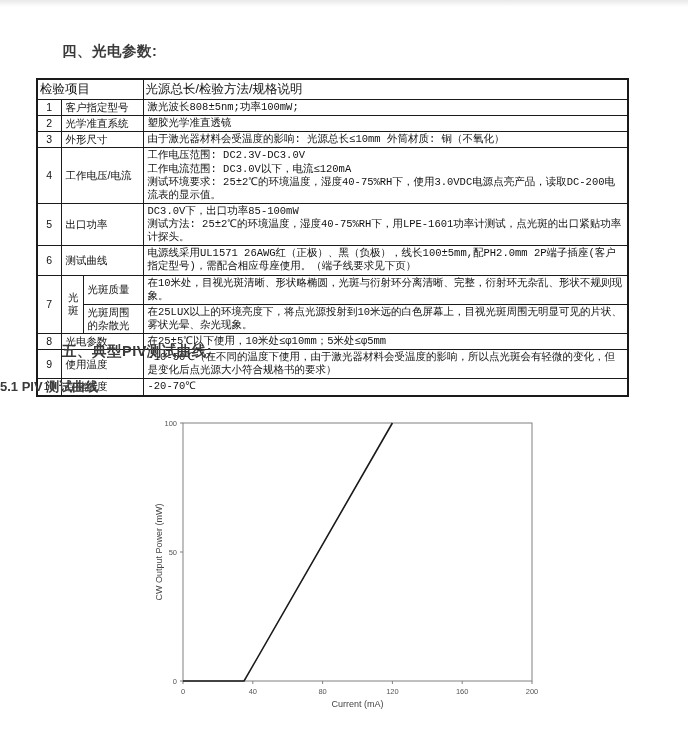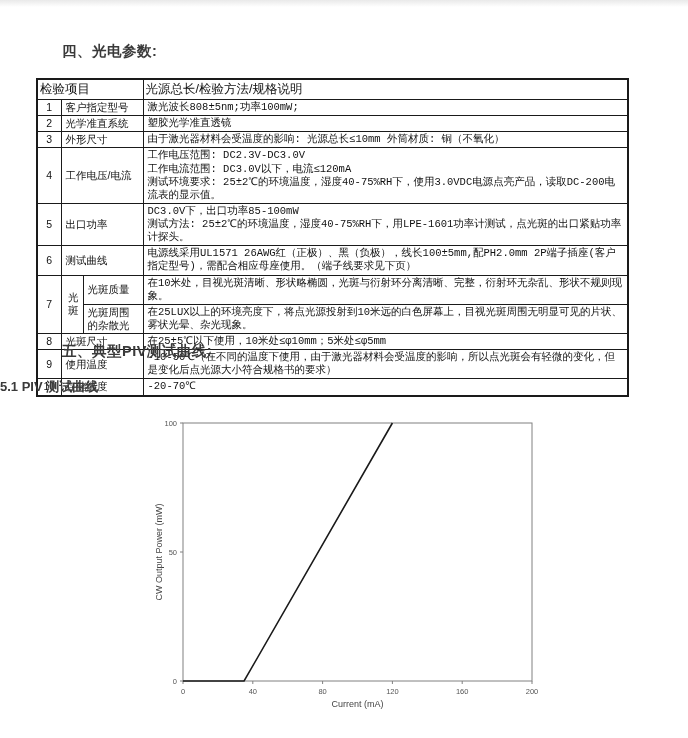--- a/index.html
+++ b/index.html
@@ -89,21 +89,21 @@
     <td class="c-spot" rowspan="2">光斑</td>
     <td class="c-sub">光斑质量</td>
     <td class="c-desc">在10米处，目视光斑清晰、形状略椭圆，光斑与衍射环分离清晰、完整，衍射环无杂乱、形状不规则现象。</td>
   </tr>
   <tr>
     <td class="c-sub">光斑周围的杂散光</td>
     <td class="c-desc">在25LUX以上的环境亮度下，将点光源投射到10米远的白色屏幕上，目视光斑周围无明显可见的片状、雾状光晕、杂光现象。</td>
   </tr>
   <tr>
     <td class="c-no">8</td>
-    <td class="c-item" colspan="2">光斑尺寸</td>
+    <td class="c-item" colspan="2">光电参数</td>
     <td class="c-desc">在25±5℃以下使用，10米处≤φ10mm；5米处≤φ5mm</td>
   </tr>
   <tr>
     <td class="c-no">9</td>
     <td class="c-item" colspan="2">使用温度</td>
     <td class="c-desc">-10-50℃（在不同的温度下使用，由于激光器材料会受温度的影响，所以点光斑会有轻微的变化，但是变化后点光源大小符合规格书的要求）</td>
   </tr>
   <tr>
     <td class="c-no">10</td>
     <td class="c-item" colspan="2">存储温度</td>

